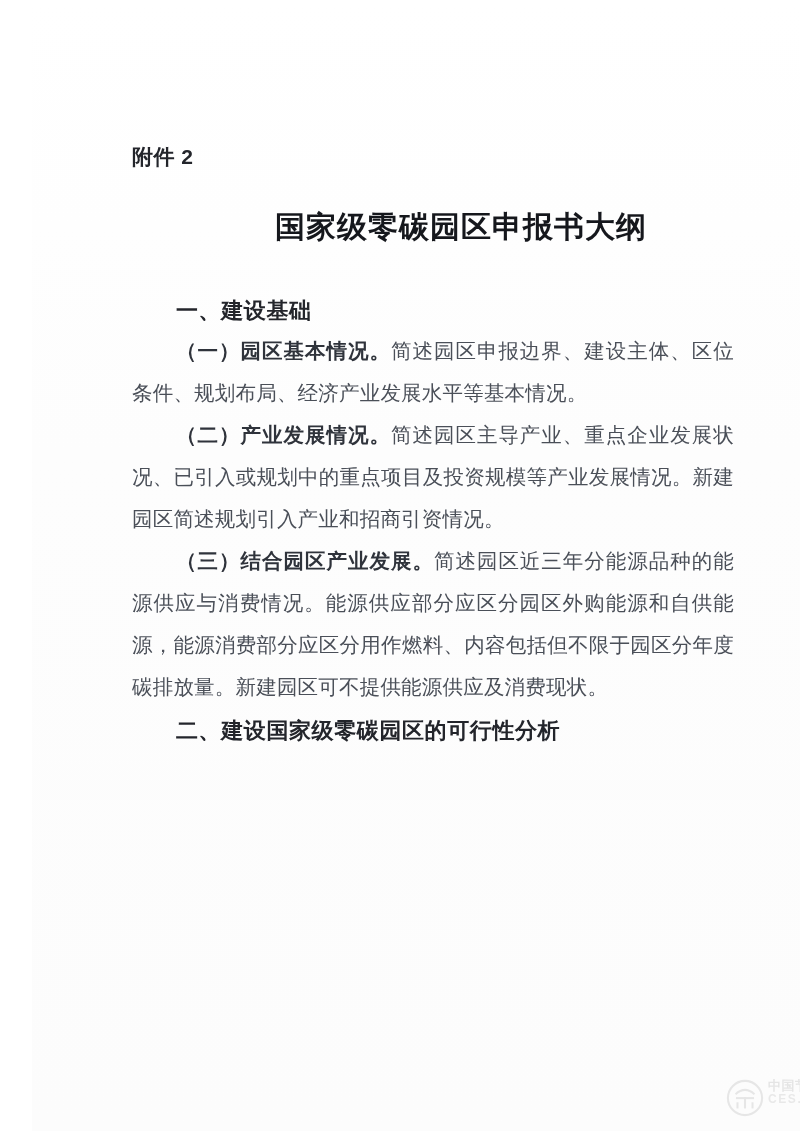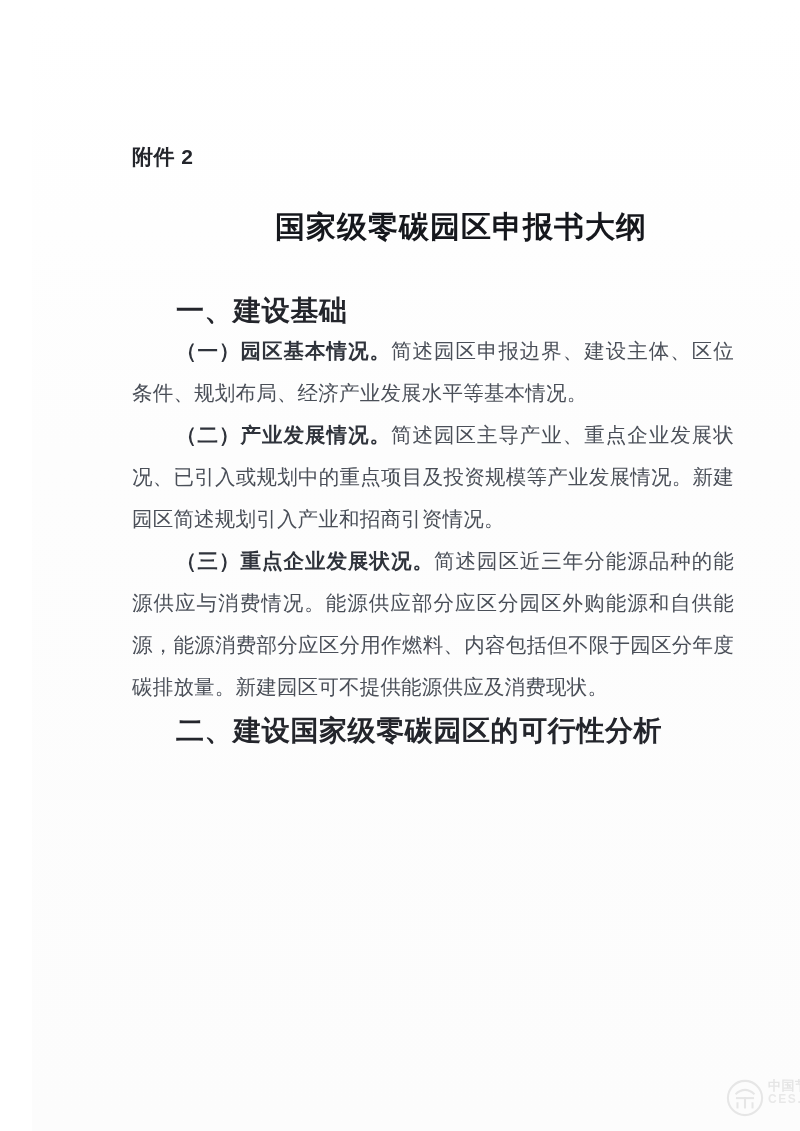--- a/index.html
+++ b/index.html
@@ -54,21 +54,21 @@
     position: absolute;
     left: 100px;
     top: 290px;
     width: 602px;
   }
   h2.section-heading {
     margin: 0;
     padding: 0;
     font-family: "Liberation Sans", sans-serif;
     font-weight: bold;
-    font-size: 28px;
+    font-size: 22px;
     line-height: 42px;
     color: #23252b;
     text-indent: 44px;
     letter-spacing: 0.6px;
   }
   p.para {
     margin: 0;
     padding: 0;
     font-family: Liberation Mono, monospace;
     font-size: 20.5px;
@@ -134,21 +134,21 @@
   <div class="doc-title">国家级零碳园区申报书大纲</div>
 
   <div class="body-block">
 
     <h2 class="section-heading">一、建设基础</h2>
 
     <p class="para"><span class="lead">（一）园区基本情况。</span><span>简述园区申报边界、建设主体、区位条件、规划布局、经济产业发展水平等基本情况。</span></p>
 
     <p class="para"><span class="lead">（二）产业发展情况。</span><span>简述园区主导产业、重点企业发展状况、已引入或规划中的重点项目及投资规模等产业发展情况。新建园区简述规划引入产业和招商引资情况。</span></p>
 
-    <p class="para"><span class="lead">（三）重点企业发展状况。</span><span>简述园区近三年分能源品种的能源供应与消费情况。能源供应部分应区分园区外购能源和自供能源，能源消费部分应区分用作燃料、内容包括但不限于园区分年度碳排放量。新建园区可不提供能源供应及消费现状。</span></p>
+    <p class="para"><span class="lead">（三）结合园区产业发展。</span><span>简述园区近三年分能源品种的能源供应与消费情况。能源供应部分应区分园区外购能源和自供能源，能源消费部分应区分用作燃料、内容包括但不限于园区分年度碳排放量。新建园区可不提供能源供应及消费现状。</span></p>
 
 
     <h2 class="section-heading">二、建设国家级零碳园区的可行性分析</h2>
 
 
   </div>
 
   <div class="watermark">
     <svg class="wm-logo" viewBox="0 0 40 40">
       <circle cx="20" cy="20" r="18" fill="none" stroke="#d2d2d2" stroke-width="2.2"></circle>

